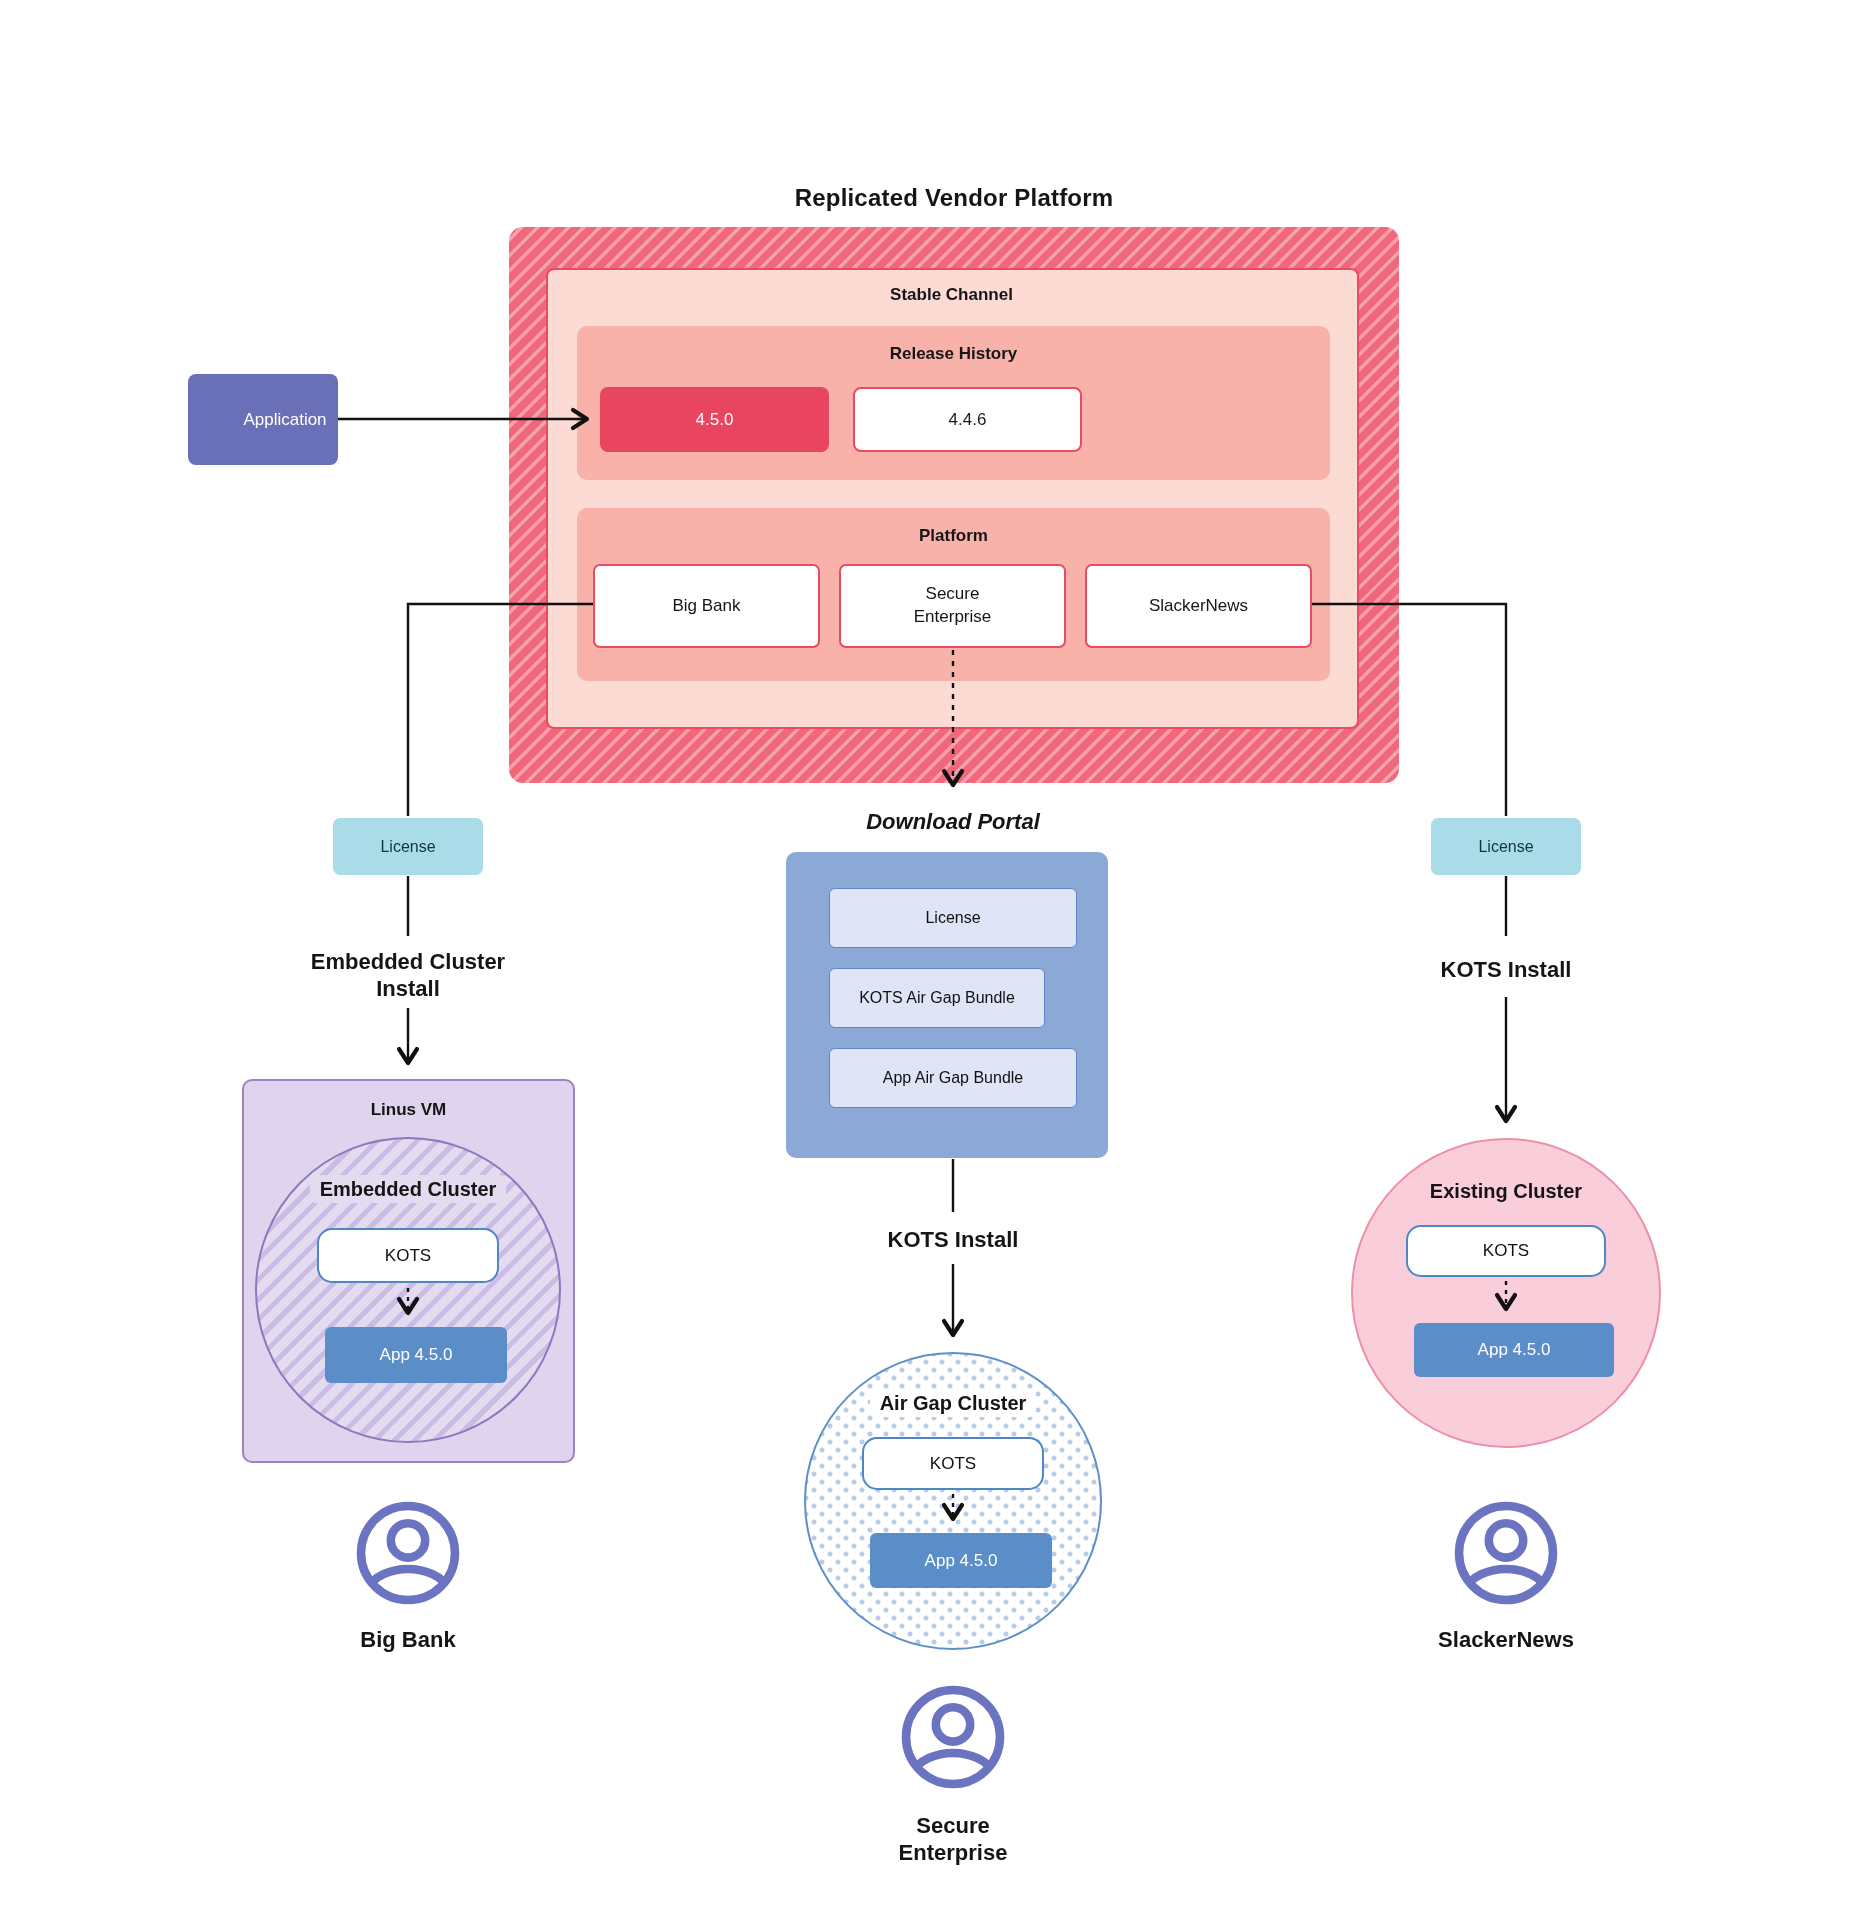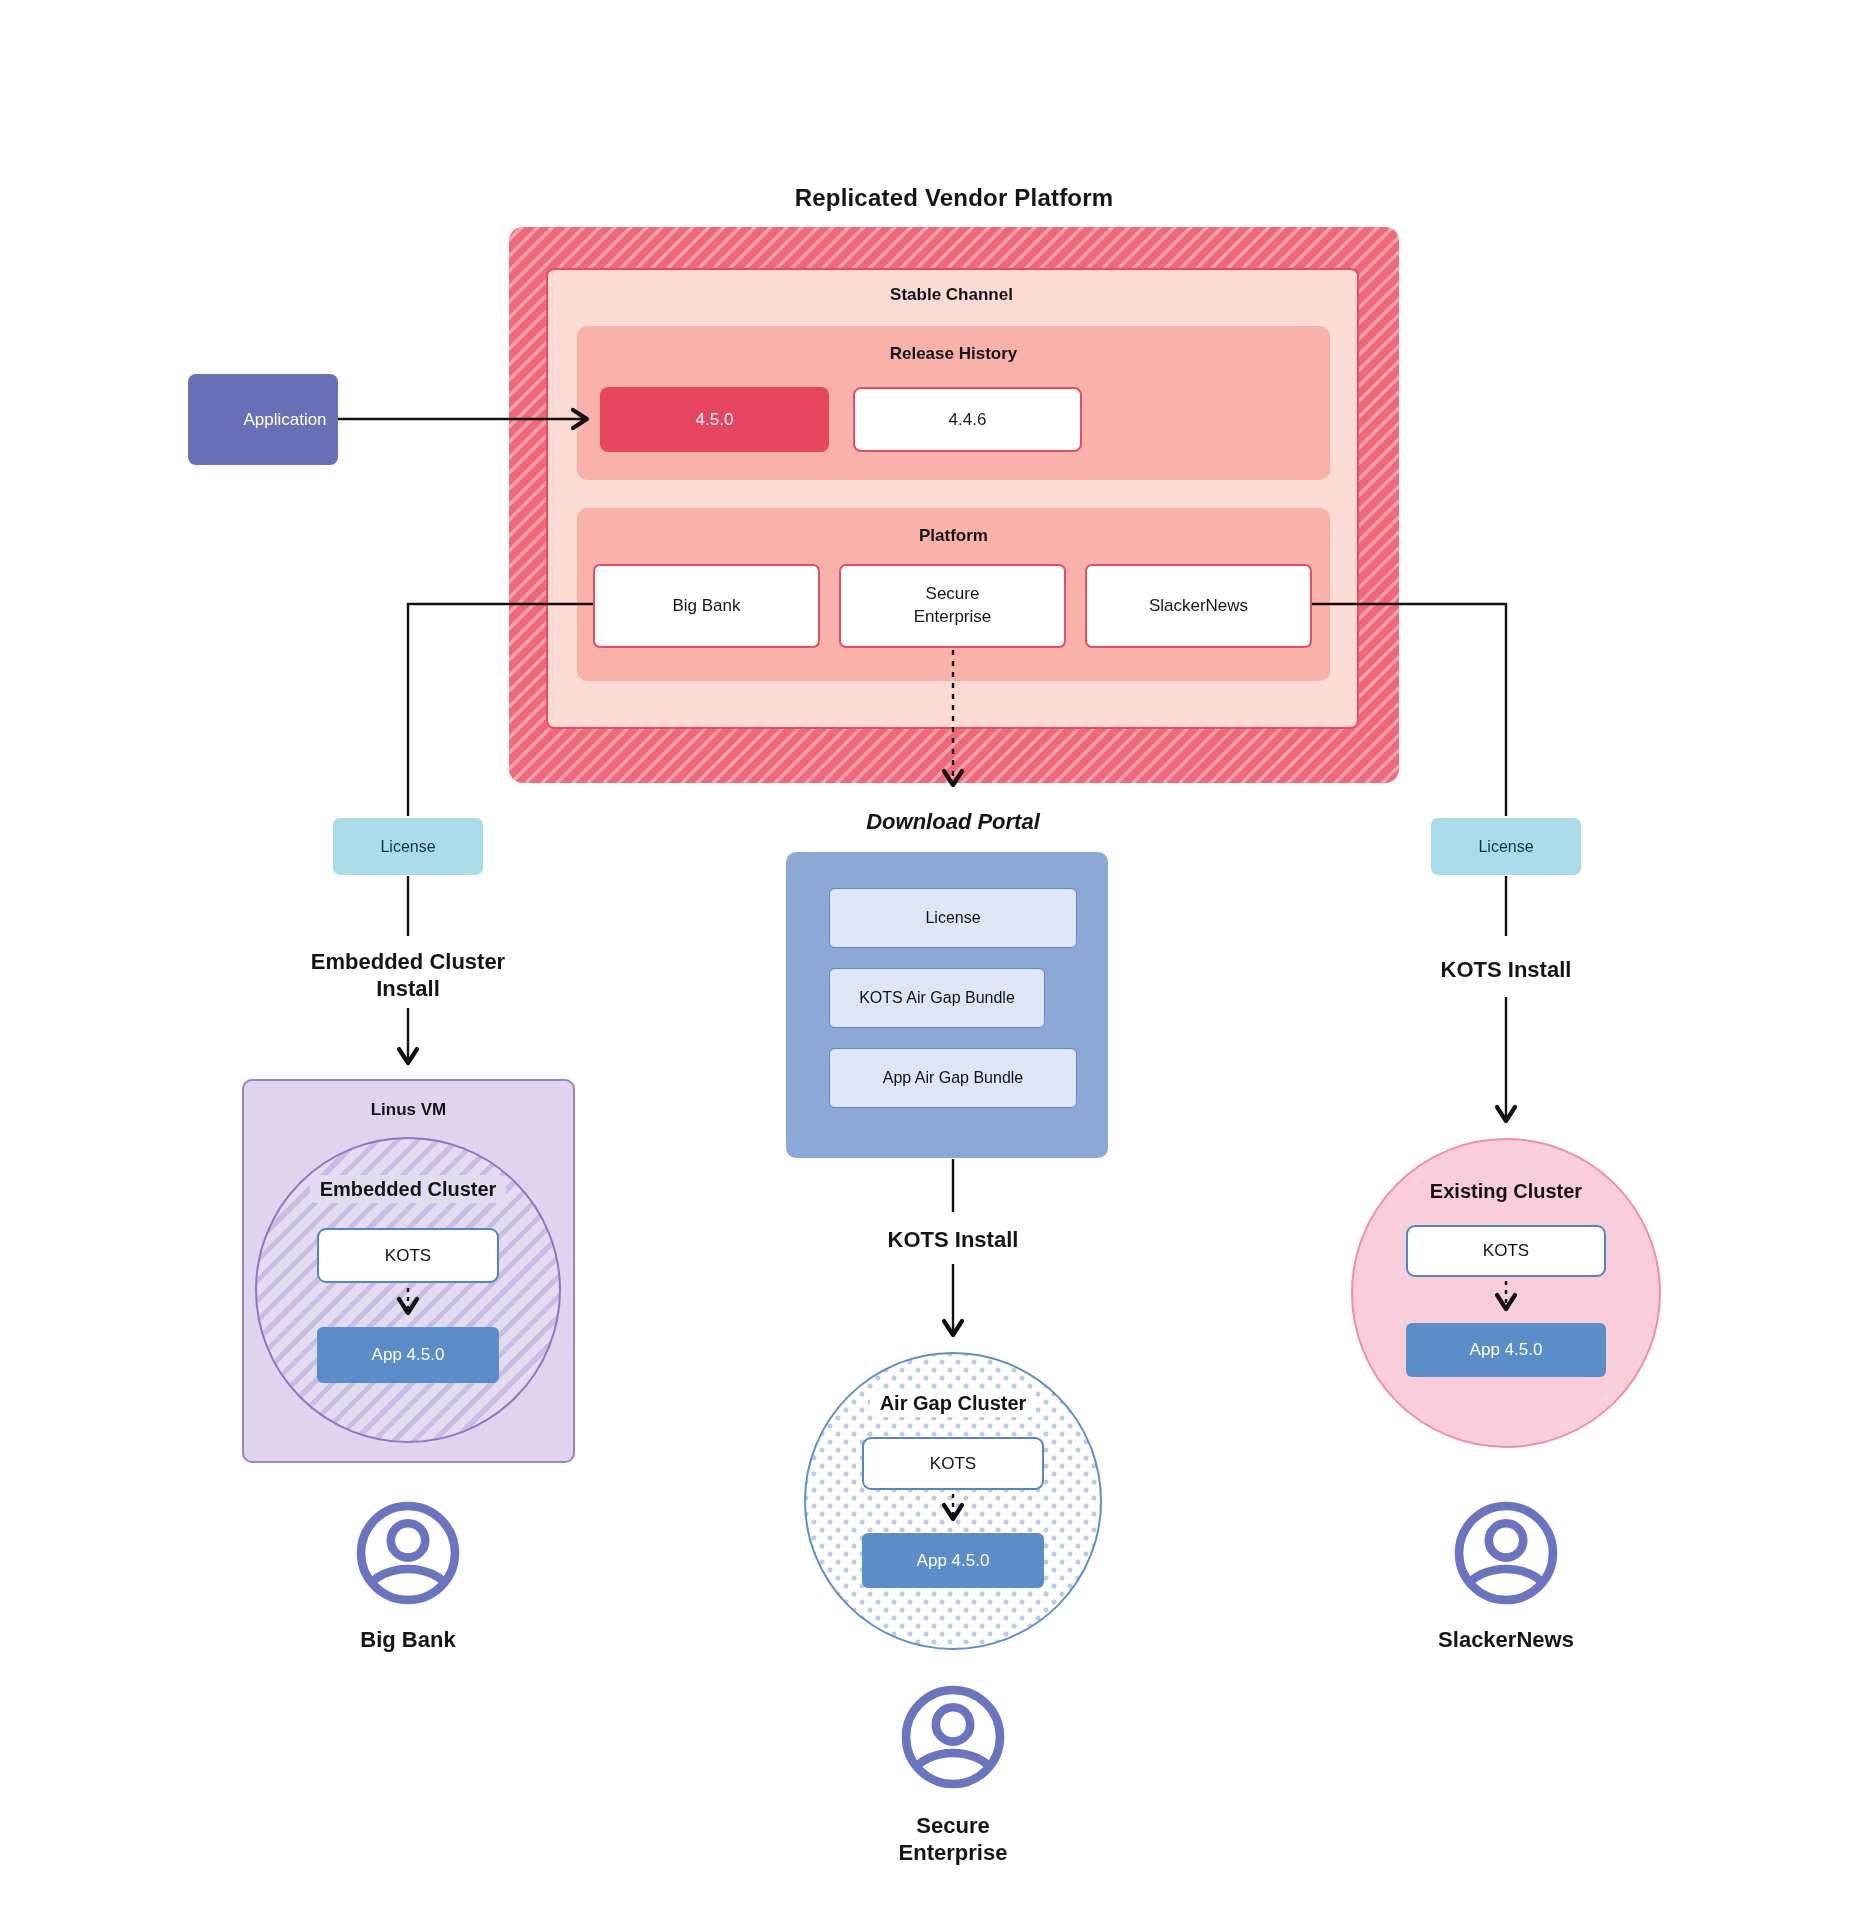--- a/index.html
+++ b/index.html
@@ -33,22 +33,22 @@
   .ag-circle{
     border:2px solid #5d8fc9;border-radius:50%;background-color:#ffffff;
     background-image:radial-gradient(#b9cdeb 2.4px,transparent 2.7px),radial-gradient(#b9cdeb 2.4px,transparent 2.7px);
     background-size:16px 16px;background-position:0 0,8px 8px;
   }
   .pink-circle{background:#f9cdd9;border:2px solid #ee8fa6;border-radius:50%;}
   .circle-label{font-size:20px;font-weight:700;text-align:center;}
   .chip{padding:3px 10px;border-radius:6px;}
   .chip-purple{background:#e3dcf1;}
   .chip-white{background:#ffffff;}
-  .kots{background:#ffffff;border:2px solid #4f86c6;border-radius:9px;font-size:17px;color:#111;}
-  .appbox{background:#5b8ec8;border-radius:6px;color:#ffffff;font-size:17px;}
+  .kots{background:#ffffff;border:2px solid #4f86c6;border-radius:15px;font-size:17px;color:#111;}
+  .appbox{background:#5b8ec8;border-radius:6px;color:#ffffff;font-size:17px;margin-left:8px;}
   .portal{background:#8ba8d7;border-radius:10px;}
   .portal-item{background:#dfe5f6;border:1.5px solid #6186c5;border-radius:6px;font-size:16px;color:#111;}
   .bottom-label{font-size:22px;font-weight:700;text-align:center;line-height:27px;}
   .bottom-label span{display:inline-block;max-width:170px;}
   svg.overlay{position:absolute;left:0;top:0;z-index:50;pointer-events:none;}
   .person{position:absolute;}
 </style>
 </head>
 <body>
 

